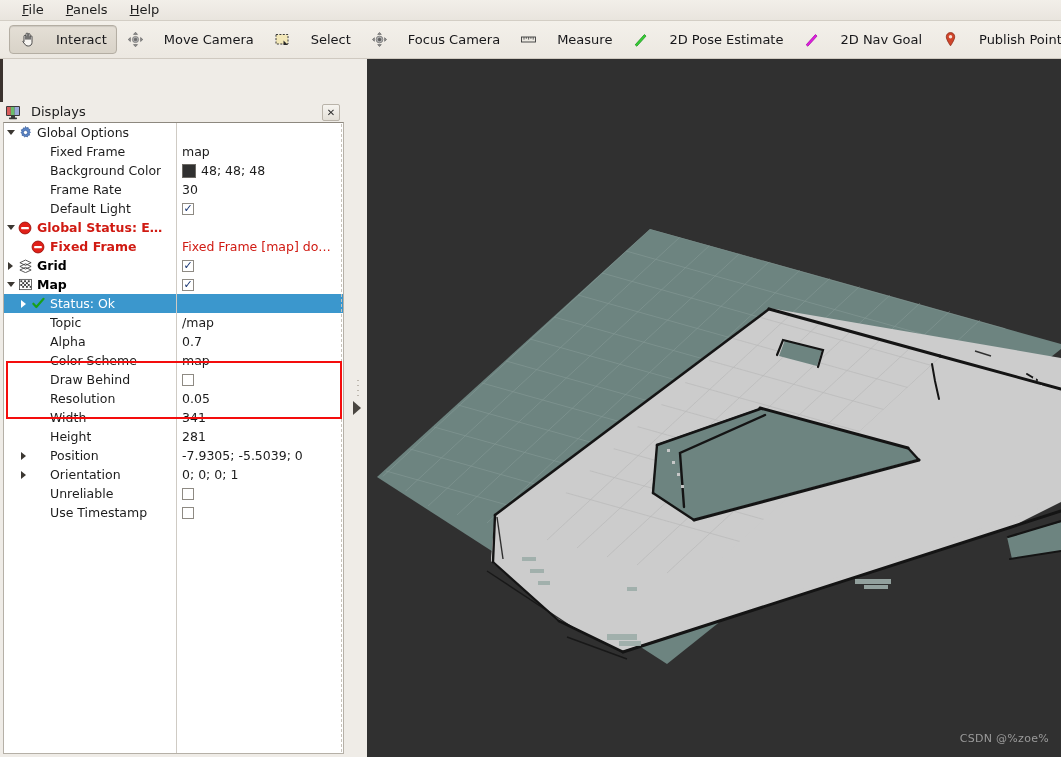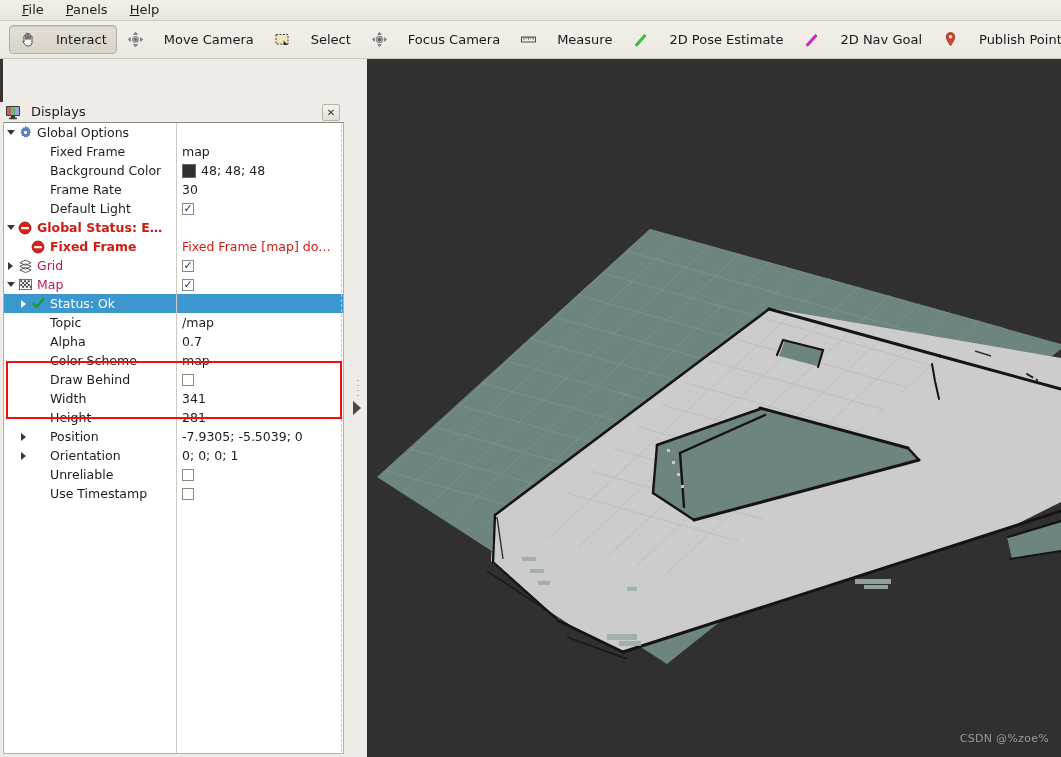--- a/index.html
+++ b/index.html
@@ -89,21 +89,21 @@
   }
   .trow.sel{background:#3b97cd;color:#ffffff;}
   .tname{display:flex;align-items:center;height:19px;width:172px;box-sizing:border-box;}
   .tval{display:flex;align-items:center;height:19px;padding-left:6px;flex:1;box-sizing:border-box;}
   .arrow{width:13px;display:inline-flex;align-items:center;justify-content:center;}
   .arrow .dn{width:0;height:0;border-left:4.5px solid transparent;border-right:4.5px solid transparent;border-top:5px solid #3b3732;}
   .arrow .rt{width:0;height:0;border-top:4.5px solid transparent;border-bottom:4.5px solid transparent;border-left:5px solid #3b3732;}
   .trow.sel .arrow .rt{border-left-color:#ffffff;}
   .ico{width:16px;height:16px;display:inline-flex;align-items:center;justify-content:center;margin-right:4px;flex:0 0 16px;}
   .lbl{white-space:nowrap;overflow:hidden;text-overflow:ellipsis;}
-  .lbl.blue{color:#be185d;font-weight:normal;}
+  .lbl.blue{color:#000000;font-weight:bold;}
   .lbl.red{color:#d01a12;font-weight:bold;}
   .ind1{padding-left:13px;}
   .valtxt{white-space:nowrap;overflow:hidden;text-overflow:ellipsis;}
   .valtxt.red{color:#d01a12;}
 
   .chk{
     width:12px;height:12px;background:#ffffff;border:1px solid #8e8a83;
     display:inline-flex;align-items:center;justify-content:center;
     font-size:11px;color:#13306e;line-height:1;box-sizing:border-box;
   }
@@ -485,20 +485,30 @@
             </span>
           </div>
           <div class="trow">
             <span class="tname ind1">
               <span class="arrow"></span>
               <span class="ico"></span>
               <span class="lbl">Draw Behind</span>
             </span>
             <span class="tval">
               <span class="chk"></span>
+            </span>
+          </div>
+          <div class="trow">
+            <span class="tname ind1">
+              <span class="arrow"></span>
+              <span class="ico"></span>
+              <span class="lbl">Resolution</span>
+            </span>
+            <span class="tval">
+              <span class="valtxt">0.05</span>
             </span>
           </div>
           <div class="trow">
             <span class="tname ind1">
               <span class="arrow"></span>
               <span class="ico"></span>
               <span class="lbl">Width</span>
             </span>
             <span class="tval">
               <span class="valtxt">341</span>

